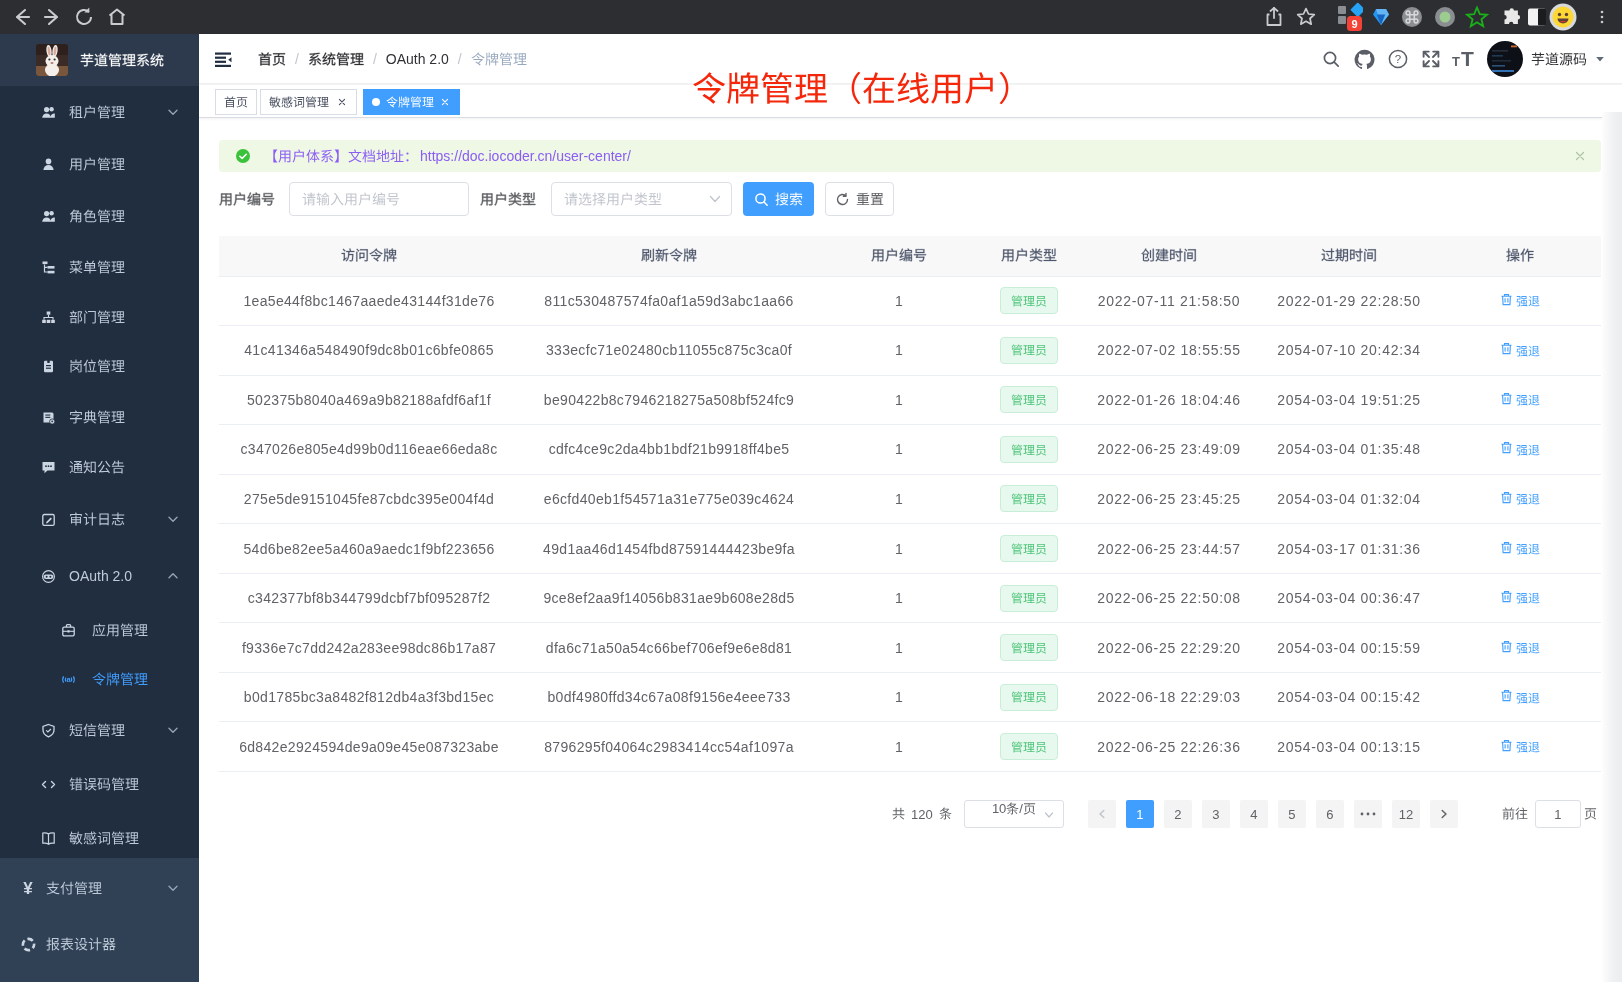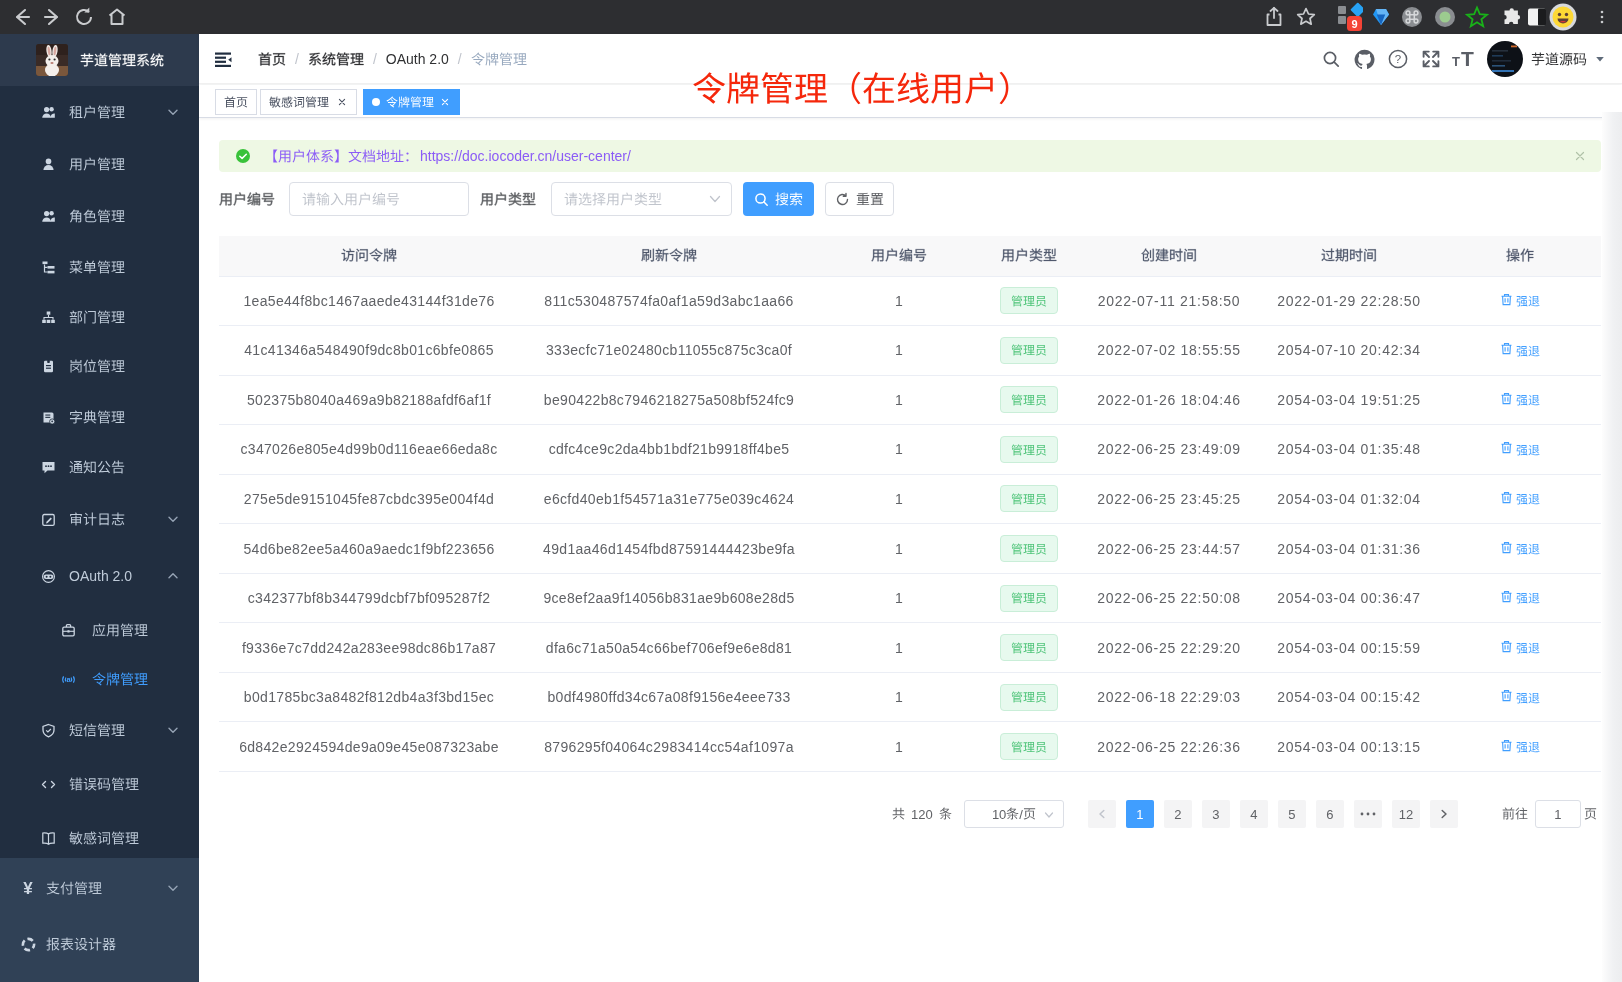--- a/index.html
+++ b/index.html
@@ -47,21 +47,21 @@
 #tbl td:nth-child(1),#tbl td:nth-child(2){letter-spacing:0.33px}
 #tbl td:nth-child(5),#tbl td:nth-child(6){letter-spacing:0.72px}
 .gtag{display:inline-block;width:58px;height:27px;line-height:25px;background:#e7f9ee;border:1px solid #c9eed8;
  border-radius:4px;color:#4cc377;text-align:center}
 
 #pgn{position:absolute;top:766px;left:693px;height:28px;display:flex;align-items:center;color:#606266;font-size:13px;white-space:nowrap}
 .pbtn{min-width:28px;height:28px;margin:0 5px;background:#f4f4f5;color:#606266;border-radius:2px;
  display:inline-flex;align-items:center;justify-content:center;font-size:13px}
 .pbtn.on{background:#409eff;color:#fff}
 #sizesel{width:100px;height:28px;border:1px solid #dcdfe6;border-radius:3px;
- display:flex;align-items:center;justify-content:center;color:#606266;position:relative}
+ display:flex;justify-content:center;color:#606266;position:relative}
 #jumpinp{width:46px;height:28px;border:1px solid #dcdfe6;border-radius:3px;margin:0 3px 0 7px;
  display:flex;align-items:center;justify-content:center}
 #rstrip{position:absolute;left:1602px;top:112px;width:20px;height:870px;background:linear-gradient(90deg,#fdfdfd,#f0f1f3 55%,#ecedef)}
 #redtitle{position:absolute;left:692px;top:71px;color:#f5270b}
 </style></head><body>
 <svg width="0" height="0" style="position:absolute">
 <defs>
 <path id="z828b" d="M64 143H937V212H64ZM135 341H873V412H135ZM57 566H944V637H57ZM294 40H367V310H294ZM628 40H703V310H628ZM467 362H543V861Q543 897 532 915Q521 933 494 943Q467 952 421 954Q375 956 305 956Q303 945 298 931Q293 918 287 904Q281 891 275 881Q313 882 347 882Q381 883 406 883Q431 882 441 882Q456 882 462 877Q467 873 467 860Z"></path>
 <path id="z9053" d="M311 172H947V235H311ZM584 199 670 206Q656 244 640 283Q623 321 609 349L547 339Q557 308 568 269Q579 229 584 199ZM759 40 833 62Q809 99 784 137Q758 176 736 203L676 183Q691 163 706 138Q722 113 736 87Q751 61 759 40ZM414 63 476 36Q498 61 519 93Q540 124 549 148L484 178Q475 154 455 122Q435 89 414 63ZM262 397V793H190V467H51V397ZM64 115 122 79Q149 103 177 132Q205 161 230 190Q254 219 269 242L207 284Q194 260 170 231Q146 202 119 171Q91 141 64 115ZM228 770Q253 770 276 787Q299 805 340 828Q388 854 453 862Q518 870 599 870Q658 870 723 868Q789 866 851 862Q914 858 962 853Q958 862 953 875Q949 889 945 902Q942 916 941 926Q914 928 871 930Q828 931 778 933Q728 935 681 936Q633 937 597 937Q508 937 442 926Q376 916 324 887Q292 869 268 851Q245 833 227 833Q209 833 187 849Q165 865 140 891Q114 917 89 948L42 887Q92 837 140 804Q189 770 228 770ZM455 512V596H790V512ZM455 649V733H790V649ZM455 376V459H790V376ZM384 319H863V791H384Z"></path>
 <path id="z7ba1" d="M267 868H796V927H267ZM101 321H915V486H839V380H174V486H101ZM262 442H792V643H262V586H719V500H262ZM266 712H845V959H771V771H266ZM211 442H287V961H211ZM440 257 507 243Q522 264 535 291Q548 318 553 337L483 354Q478 334 465 307Q453 280 440 257ZM165 121H484V177H165ZM582 122H940V178H582ZM167 36 240 50Q218 121 183 188Q148 254 108 300Q101 294 89 288Q77 281 65 274Q53 268 43 264Q85 222 116 161Q148 101 167 36ZM590 38 663 51Q646 112 617 168Q589 225 554 264Q548 259 537 252Q525 246 513 239Q501 233 492 229Q526 193 551 143Q576 92 590 38ZM249 163 309 144Q328 172 347 207Q367 241 375 266L311 288Q303 263 285 228Q268 192 249 163ZM675 168 734 144Q758 172 781 206Q805 239 816 264L755 291Q744 267 722 232Q699 197 675 168Z"></path>
@@ -920,21 +920,21 @@
 <tr>
           <td>54d6be82ee5a460a9aedc1f9bf223656</td>
           <td>49d1aa46d1454fbd87591444423be9fa</td>
           <td>1</td>
           <td><span class="gtag"><svg class="zh" width="36.0" height="12" viewBox="0 0 3000 1000">
                 <use href="#z7ba1"></use>
                 <use href="#z7406" x="1000"></use>
                 <use href="#z5458" x="2000"></use>
               </svg></span></td>
           <td>2022-06-25 23:44:57</td>
-          <td>2054-03-04 01:31:36</td>
+          <td>2054-03-17 01:31:36</td>
           <td><span style="color:#409eff;white-space:nowrap"><svg width="13" height="13" viewBox="0 0 13 13" fill="none">
                 <path d="M1.5 3.2 h10 M4.5 3 V1.6 h4 V3 M2.6 3.4 l0.5 8.2 h6.8 l0.5-8.2" stroke="#409eff" stroke-width="1.1" fill="none"></path>
                 <path d="M5.1 5.3 v4.2 M7.9 5.3 v4.2" stroke="#409eff" stroke-width="1.1"></path>
               </svg><span style="display:inline-block;width:3px"></span><svg class="zh" width="24.0" height="12" viewBox="0 0 2000 1000" style="vertical-align:-0.1em;">
                 <use href="#z5f3a"></use>
                 <use href="#z9000" x="1000"></use>
               </svg></span></td>
         </tr>
 <tr>
           <td>c342377bf8b344799dcbf7bf095287f2</td>

